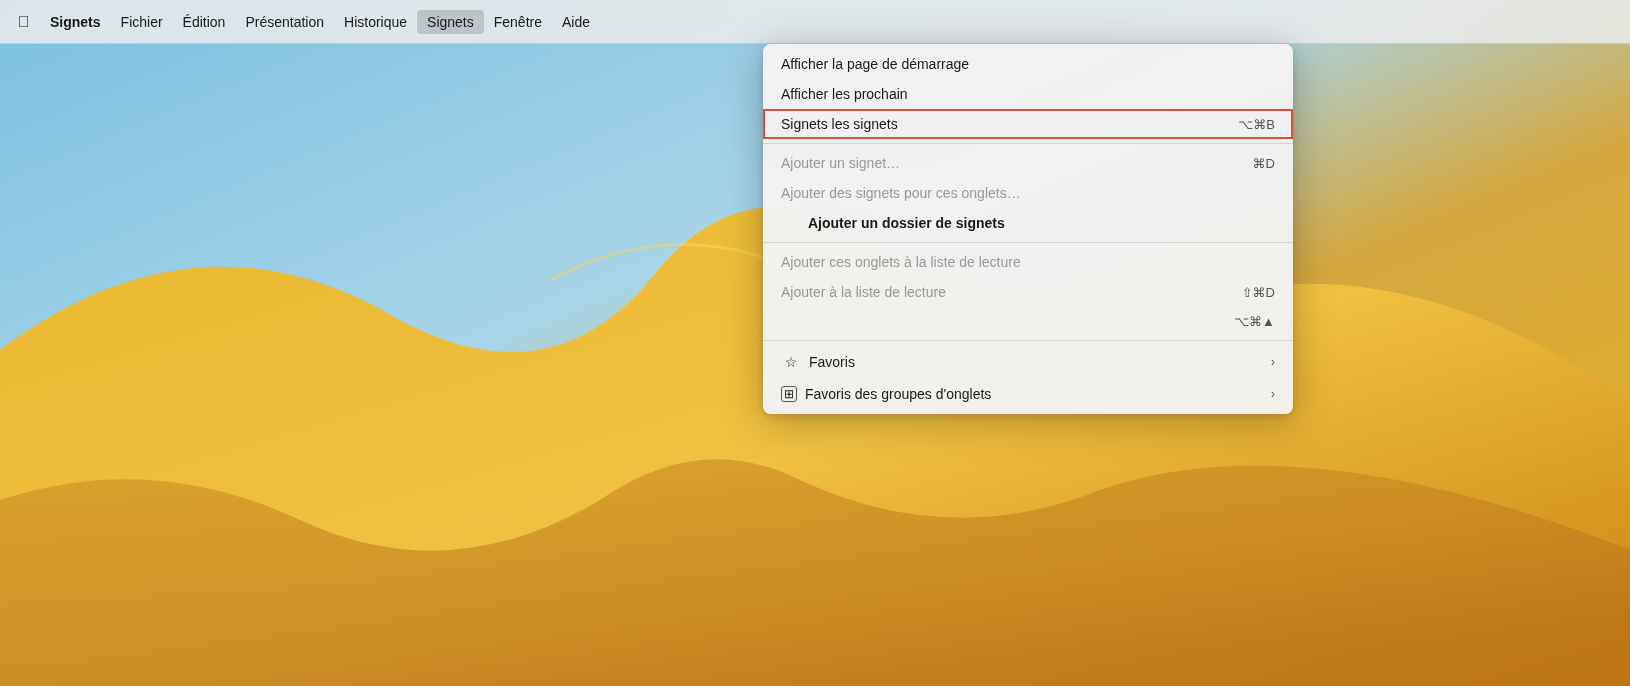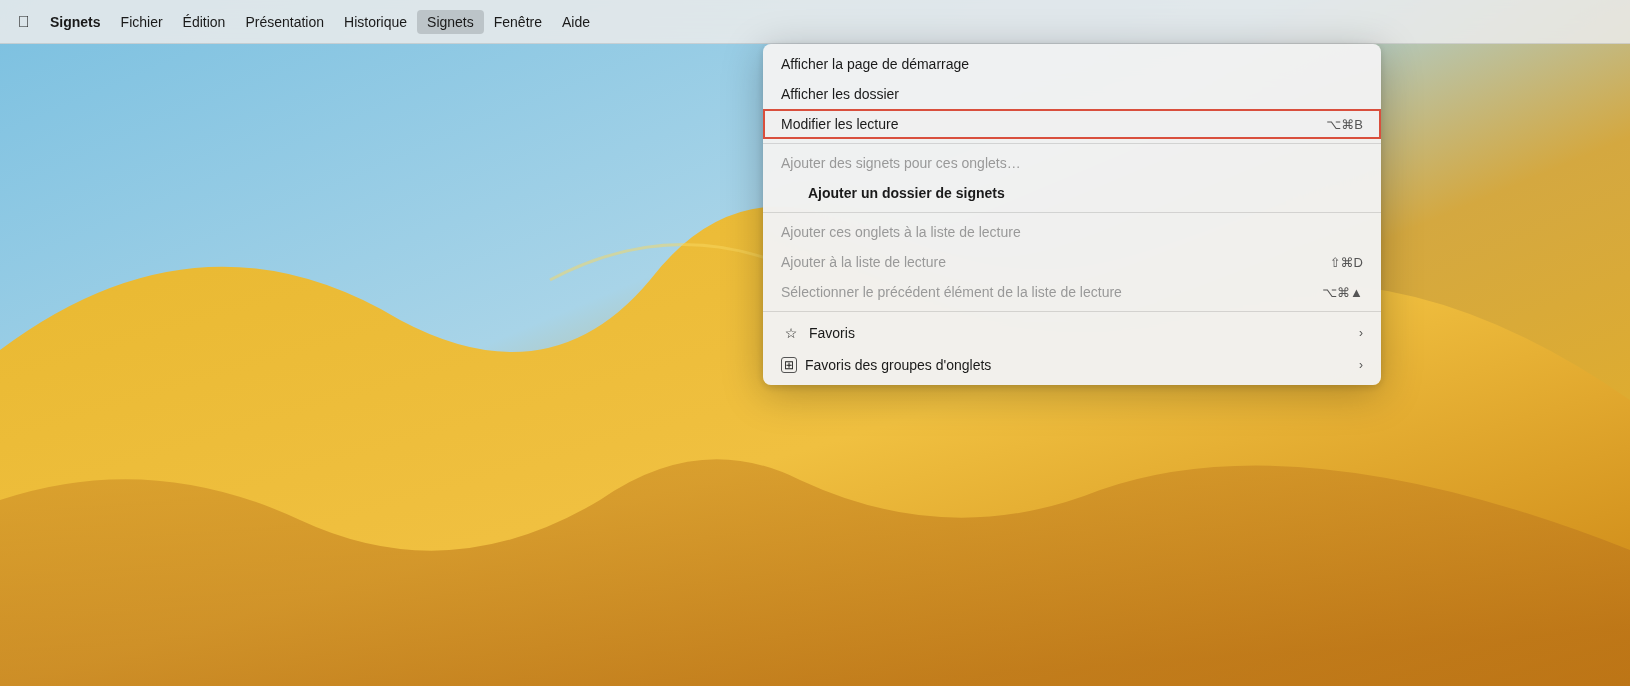--- a/index.html
+++ b/index.html
@@ -72,21 +72,21 @@
 
     .menubar-item.active {
       background: rgba(0,0,0,0.15);
     }
 
     
     .dropdown-menu {
       position: absolute;
       top: 44px;
       left: 763px;
-      width: 618px;
+      width: 530px;
       background: rgba(242, 242, 242, 0.97);
       backdrop-filter: blur(40px);
       -webkit-backdrop-filter: blur(40px);
       border-radius: 8px;
       box-shadow: 0 8px 40px rgba(0,0,0,0.25), 0 2px 8px rgba(0,0,0,0.15);
       z-index: 200;
       padding: 5px 0;
       overflow: hidden;
     }
 
@@ -209,33 +209,39 @@
 <div class="dropdown-menu">
 
   <div class="menu-item">
     <div class="menu-item-left">
       <span class="menu-item-label">Afficher la page de démarrage</span>
     </div>
   </div>
 
   <div class="menu-item">
     <div class="menu-item-left">
-      <span class="menu-item-label">Afficher les dossier</span>
+      <span class="menu-item-label">Afficher les prochain</span>
     </div>
   </div>
 
   <div class="menu-item highlighted">
     <div class="menu-item-left">
-      <span class="menu-item-label">Modifier les lecture</span>
+      <span class="menu-item-label">Signets les signets</span>
     </div>
     <span class="menu-item-shortcut">⌥⌘B</span>
   </div>
 
   <div class="menu-separator"></div>
 
+  <div class="menu-item disabled">
+    <div class="menu-item-left">
+      <span class="menu-item-label">Ajouter un signet…</span>
+    </div>
+    <span class="menu-item-shortcut">⌘D</span>
+  </div>
 
   <div class="menu-item disabled">
     <div class="menu-item-left">
       <span class="menu-item-label">Ajouter des signets pour ces onglets…</span>
     </div>
   </div>
 
   <div class="menu-item">
     <div class="menu-item-left">
       <span class="menu-item-label bold-label">Ajouter un dossier de signets</span>
@@ -251,23 +257,20 @@
   </div>
 
   <div class="menu-item disabled">
     <div class="menu-item-left">
       <span class="menu-item-label">Ajouter à la liste de lecture</span>
     </div>
     <span class="menu-item-shortcut">⇧⌘D</span>
   </div>
 
   <div class="menu-item disabled">
-    <div class="menu-item-left">
-      <span class="menu-item-label">Sélectionner le précédent élément de la liste de lecture</span>
-    </div>
     <span class="menu-item-shortcut">⌥⌘▲</span>
   </div>
 
 
   <div class="menu-separator"></div>
 
   <div class="menu-item">
     <div class="menu-item-left">
       <span class="menu-item-icon">☆</span>
       <span class="menu-item-label">Favoris</span>

